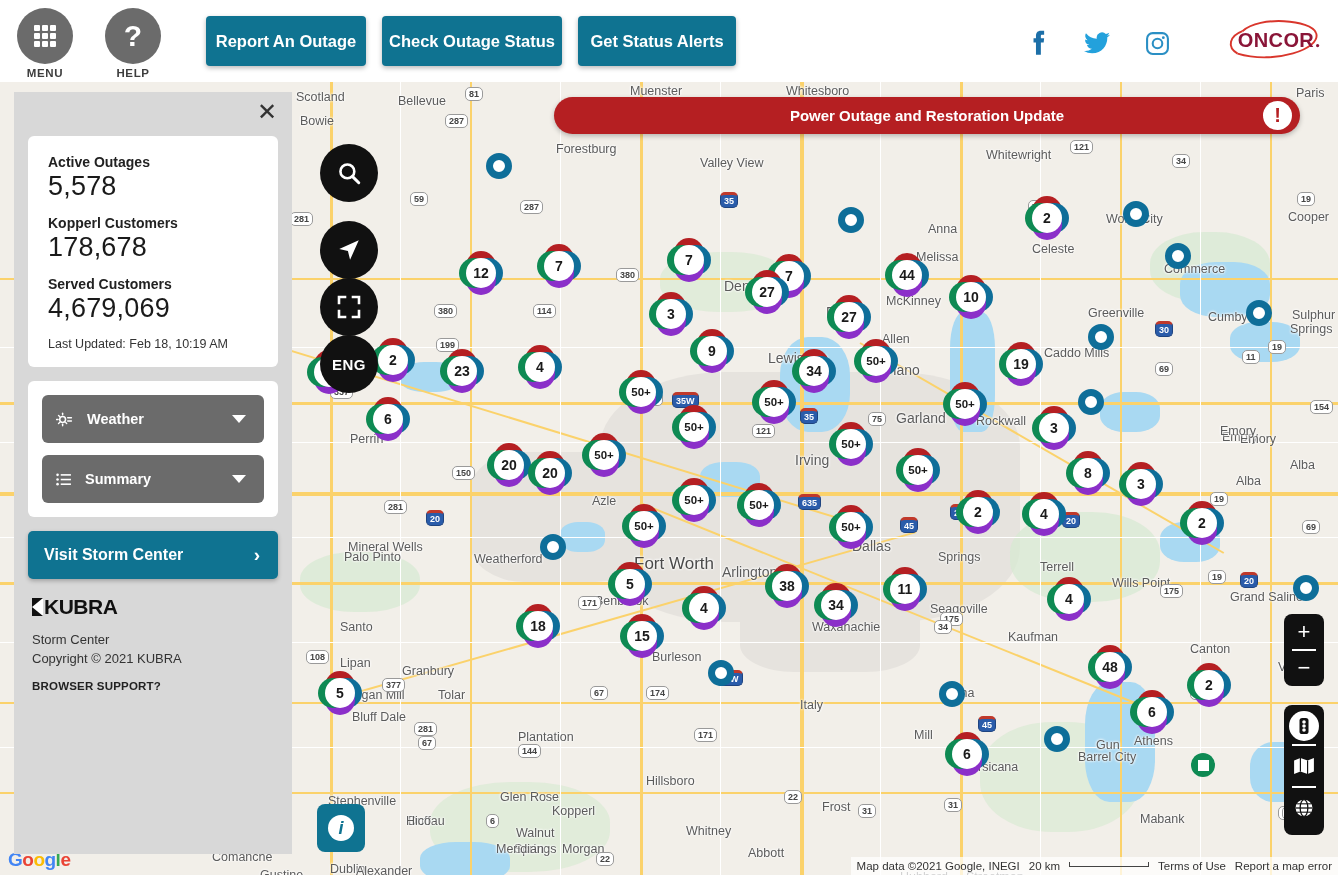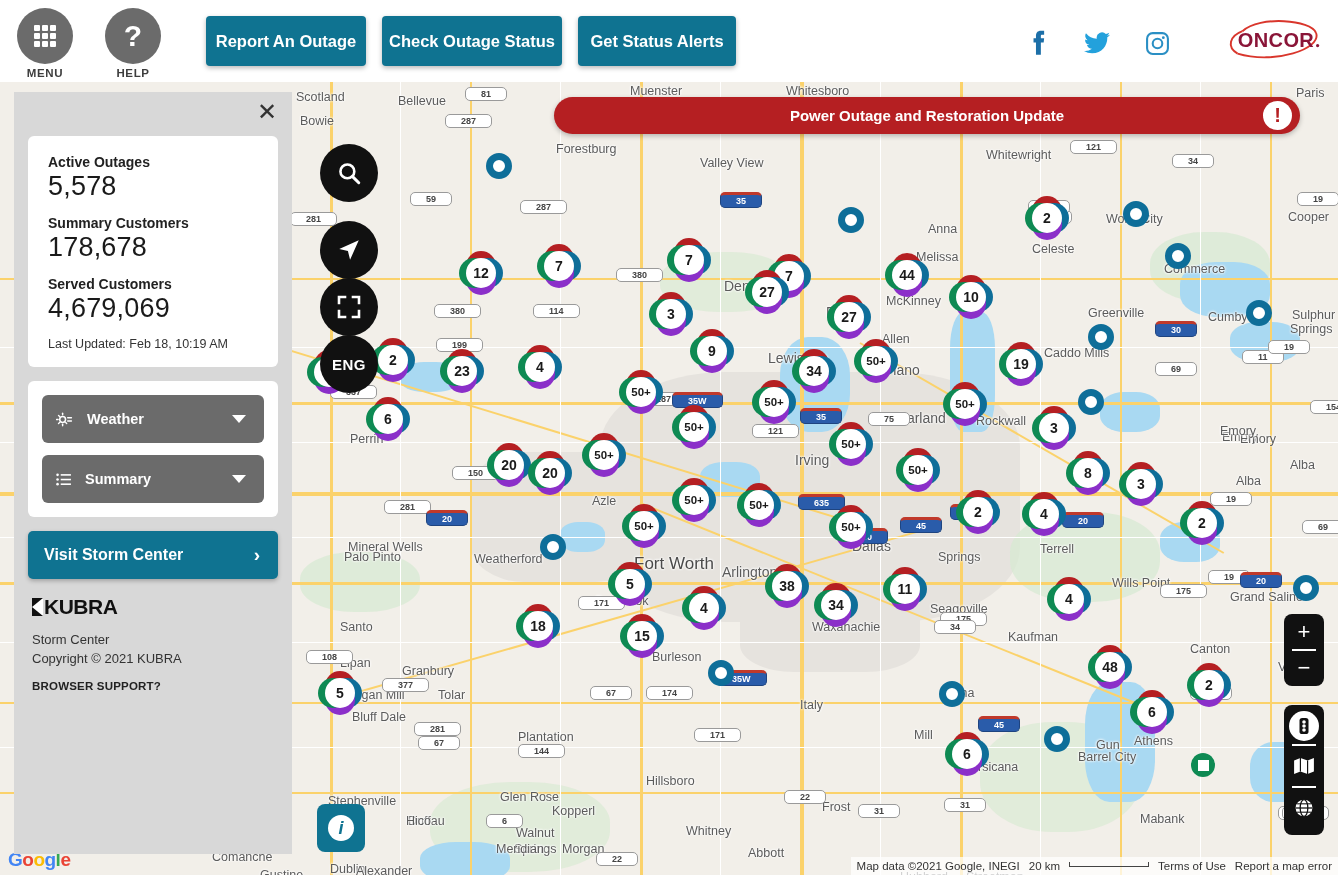--- a/index.html
+++ b/index.html
@@ -38,21 +38,21 @@
   .road { position:absolute; background:#fbd26b; }
   .road.white { background:#ffffff; }
   .water { position:absolute; background:#a9d9f2; border-radius:40%; }
   .green-area { position:absolute; background:#d6ead1; border-radius:45%; }
   .urban { position:absolute; background:#e6e3de; border-radius:30%; }
   .place { position:absolute; color:#5b5b5b; font-size:12.5px; white-space:nowrap;
     text-shadow:0 0 3px #fff,0 0 3px #fff,0 0 2px #fff; }
   .place.big { font-size:17px; color:#4a4a4a; }
   .place.med { font-size:14px; }
   .shield { position:absolute; background:#fff; border:1.4px solid #9a9a9a;
-    border-radius:5px; font-size:9px; color:#444; padding:1px 15px; font-weight:bold;
+    border-radius:5px; font-size:9px; color:#444; padding:1px 3px; font-weight:bold;
     white-space:nowrap; }
   .shield.i { background:#2a5caa; border-color:#1e4480; color:#fff;
     border-top:3px solid #c0392b; }
 
   
   .mk { position:absolute; width:44px; height:44px; cursor:pointer; }
   .mk .lobe { position:absolute; width:30px; height:30px; border-radius:50%; }
   .mk .l-top   { left:7px;  top:0px;   background:#b51f22; }
   .mk .l-right { left:14px; top:7px;   background:#0e6e99; }
   .mk .l-bot   { left:7px;  top:14px;  background:#8b2fc9; }
@@ -244,21 +244,21 @@
     <div class="place" style="left:882px;top:250px;">Allen</div>
     <div class="place med" style="left:884px;top:280px;">Plano</div>
     <div class="place med" style="left:768px;top:268px;">Lewisville</div>
     <div class="place med" style="left:896px;top:328px;">Garland</div>
     <div class="place" style="left:976px;top:332px;">Rockwall</div>
     <div class="place med" style="left:795px;top:370px;">Irving</div>
     <div class="place big" style="left:634px;top:472px;">Fort Worth</div>
     <div class="place med" style="left:722px;top:482px;">Arlington</div>
     <div class="place med" style="left:852px;top:456px;">Dallas</div>
     <div class="place" style="left:938px;top:468px;">Springs</div>
-    <div class="place" style="left:1040px;top:460px;">Terrell</div>
+    <div class="place" style="left:1040px;top:478px;">Terrell</div>
     <div class="place" style="left:1112px;top:494px;">Wills Point</div>
     <div class="place" style="left:1230px;top:508px;">Grand Saline</div>
     <div class="place" style="left:1190px;top:560px;">Canton</div>
     <div class="place" style="left:1278px;top:578px;">Van</div>
     <div class="place" style="left:930px;top:520px;">Seagoville</div>
     <div class="place" style="left:1008px;top:548px;">Kaufman</div>
     <div class="place" style="left:595px;top:512px;">Benbrook</div>
     <div class="place" style="left:652px;top:568px;">Burleson</div>
     <div class="place" style="left:344px;top:468px;">Palo Pinto</div>
     <div class="place" style="left:348px;top:458px;">Mineral Wells</div>
@@ -815,21 +815,21 @@
   </div>
 
   <div class="panel">
     <div class="panel-top">
       <div class="close-x">✕</div>
     </div>
 
     <div class="card">
       <div class="stat-lbl">Active Outages</div>
       <div class="stat-val">5,578</div>
-      <div class="stat-lbl">Summary Customers</div>
+      <div class="stat-lbl">Kopperl Customers</div>
       <div class="stat-val">178,678</div>
       <div class="stat-lbl">Served Customers</div>
       <div class="stat-val">4,679,069</div>
       <div class="updated">
         <span>Last Updated:</span>
         <span>Feb 18, 10:19 AM</span>
       </div>
     </div>
 
     <div class="card2">

